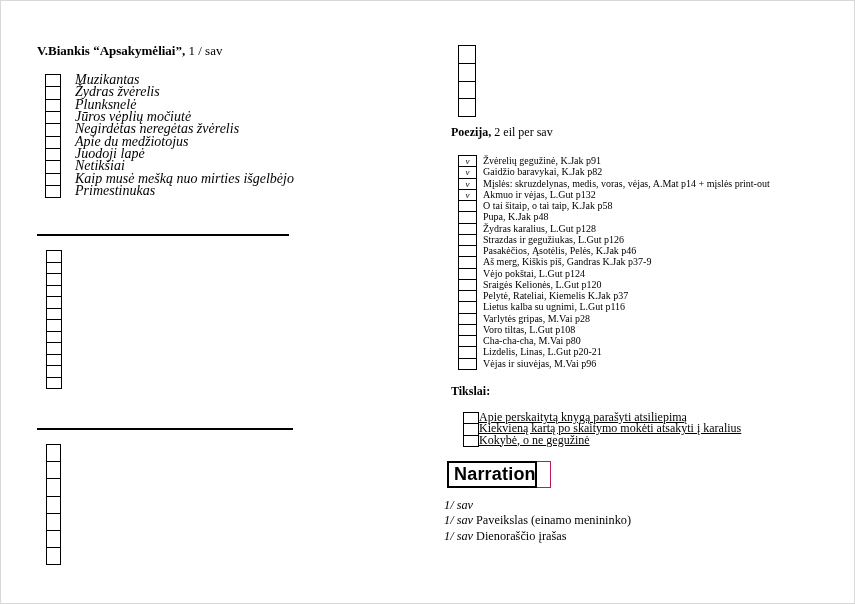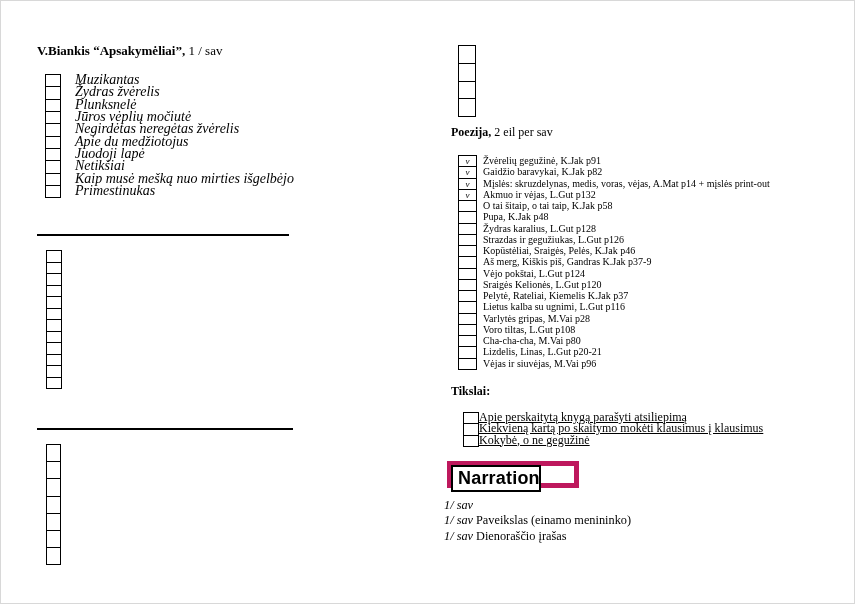--- a/index.html
+++ b/index.html
@@ -51,22 +51,22 @@
   .poems .box { width: 19px; }
   .poems .label { font-size: 10px; line-height: 11.4px; margin-left: 6px; }
   .poems .check { font-style: italic; font-size: 9px; line-height: 11px; display: block; }
 
   .tikslai-list { --rh: 11.3px; }
   .tikslai-list .box { width: 16px; }
   .tikslai-list .label { font-size: 12px; line-height: 11.5px; margin-left: 0; text-decoration: underline; }
 
   
   .narration-outer {
-    width: 132px; height: 27px;
-    border: 5px solid #be185d;
+    width: 104px; height: 27px;
+    border: 1px solid #be185d;
     box-sizing: border-box;
     text-align: center;
   }
   .narration-inner {
     position: absolute; left: -1px; top: -1px;
     height: 27px; width: 90px;
     border: 2px solid #000;
     box-sizing: border-box;
     background: #fff;
     font-family: "Liberation Sans", sans-serif;
@@ -238,21 +238,21 @@
         <span class="box">
           <i class="check"></i>
         </span>
         <span class="label">Strazdas ir gegužiukas, L.Gut p126</span>
       </div>
 
       <div class="row">
         <span class="box">
           <i class="check"></i>
         </span>
-        <span class="label">Kopūstėliai, Sraigės, Pelės, K.Jak p46</span>
+        <span class="label">Pasakėčios, Ąsotėlis, Pelės, K.Jak p46</span>
       </div>
 
       <div class="row">
         <span class="box">
           <i class="check"></i>
         </span>
         <span class="label">Aš merg, Kiškis piš, Gandras K.Jak p37-9</span>
       </div>
 
       <div class="row">
@@ -323,21 +323,21 @@
 
   <div class="abs checklist tikslai-list" style="left:462px; top:411px;">
 
       <div class="row">
         <span class="box"></span>
         <span class="label">Apie perskaitytą knygą parašyti atsiliepimą</span>
       </div>
 
       <div class="row">
         <span class="box"></span>
-        <span class="label">Kiekvieną kartą po skaitymo mokėti klausimus į klausimus</span>
+        <span class="label">Kiekvieną kartą po skaitymo mokėti atsakyti į karalius</span>
       </div>
 
       <div class="row">
         <span class="box"></span>
         <span class="label">Kokybė, o ne gegužinė</span>
       </div>
     </div>
 
   <div class="abs narration-outer" style="left:446px; top:460px;">
     <div class="narration-inner">Narration</div>

